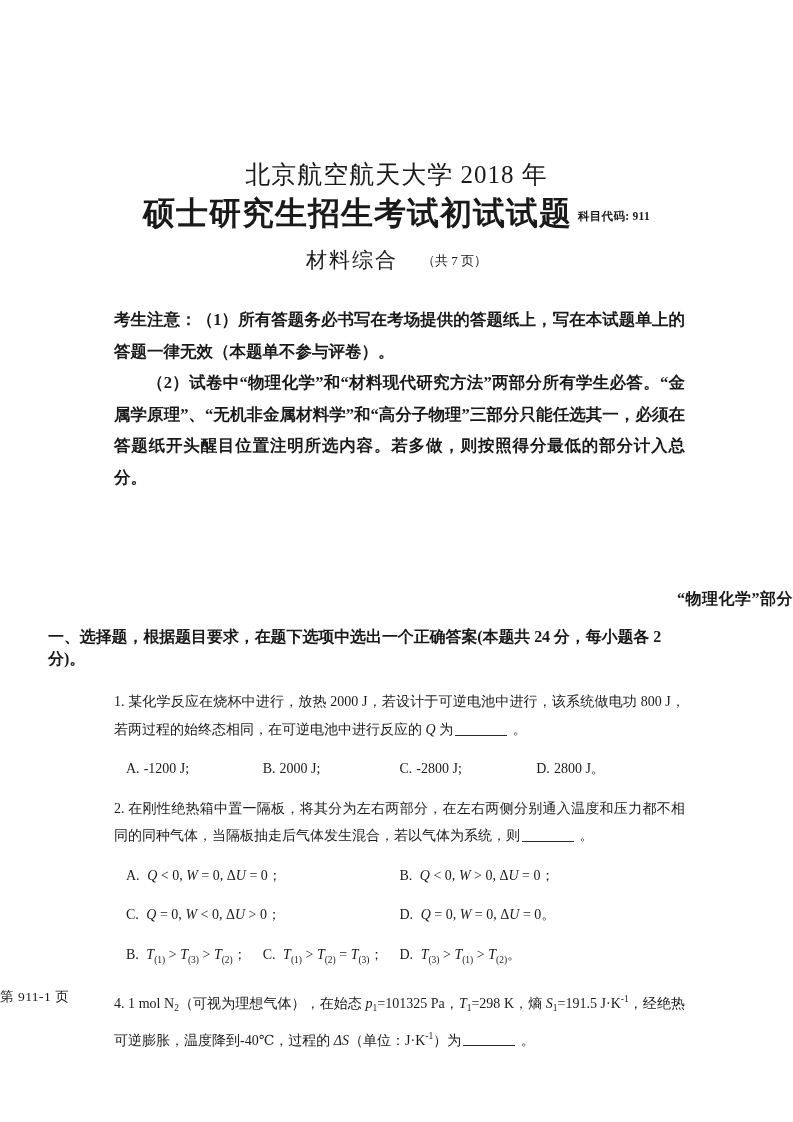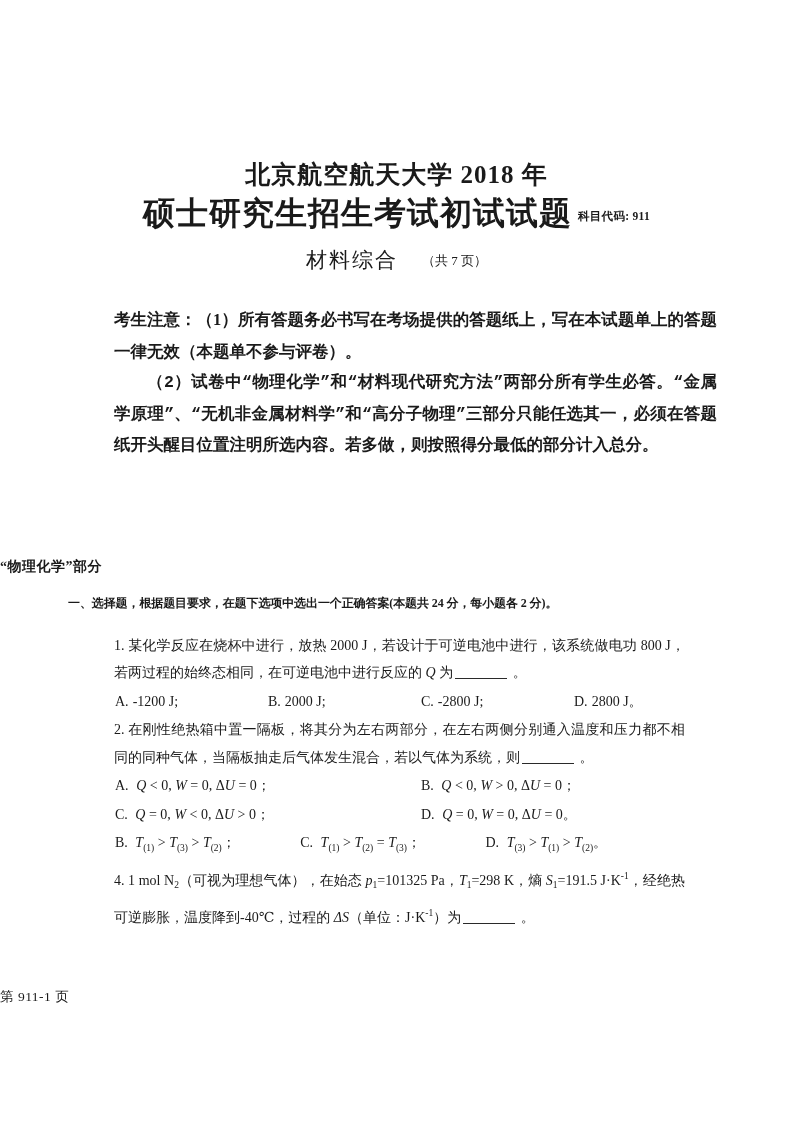--- a/index.html
+++ b/index.html
@@ -24,21 +24,21 @@
     padding: 0;
   }
 
   
   .header {
     margin-top: 158px;
     text-align: center;
   }
   .title-line-1 {
     font-size: 25px;
-    font-weight: 700;
+    font-weight: 400;
     letter-spacing: 1px;
     line-height: 34px;
   }
   .title-line-2-wrap {
     position: relative;
     line-height: 34px;
     margin-top: 4px;
   }
   .title-line-2 {
     font-size: 32px;
@@ -64,69 +64,67 @@
   }
   .page-count {
     font-size: 13px;
     margin-left: 24px;
     position: relative;
     top: -2px;
   }
 
   
   .notice {
-    margin: 26px 76px 0 114px;
+    margin: 26px 108px 0 114px;
     font-size: 16.5px;
     font-weight: 600;
     line-height: 31.5px;
     text-align: justify;
     text-justify: inter-ideograph;
   }
   .notice p {
     margin: 0;
   }
   .notice p.indent {
     text-indent: 2em;
-    font-family: Liberation Mono, monospace;
   }
 
   
   .section-heading {
     margin-top: 96px;
-    text-align: left;
-    font-size: 14px;
+    text-align: right;
+    font-size: 16px;
     font-weight: 600;
     letter-spacing: 0.5px;
   }
   .instruction {
-    margin: 16px 108px 0 68px;
-    font-size: 12px;
+    margin: 16px 108px 0 48px;
+    font-size: 16px;
     font-weight: 600;
     line-height: 22px;
     letter-spacing: -0.1px;
   }
 
   
   .questions {
     margin: 18px 108px 0 114px;
     font-size: 14px;
     line-height: 27.5px;
   }
   .q {
     margin: 0;
     text-align: justify;
     text-justify: inter-ideograph;
   }
 
   .opts {
     display: flex;
-    margin: 1px;
+    margin: 12px;
     font-size: 14px;
     line-height: 27.5px;
-    gap: 43px;
   }
   .opts.cols4 > .opt { width: 25%; }
   .opts.cols2 > .opt { width: 50%; }
   .opt {
     white-space: nowrap;
   }
   .opt .lab { margin-right: 4px; }
 
   .blank {
     display: inline-block;

